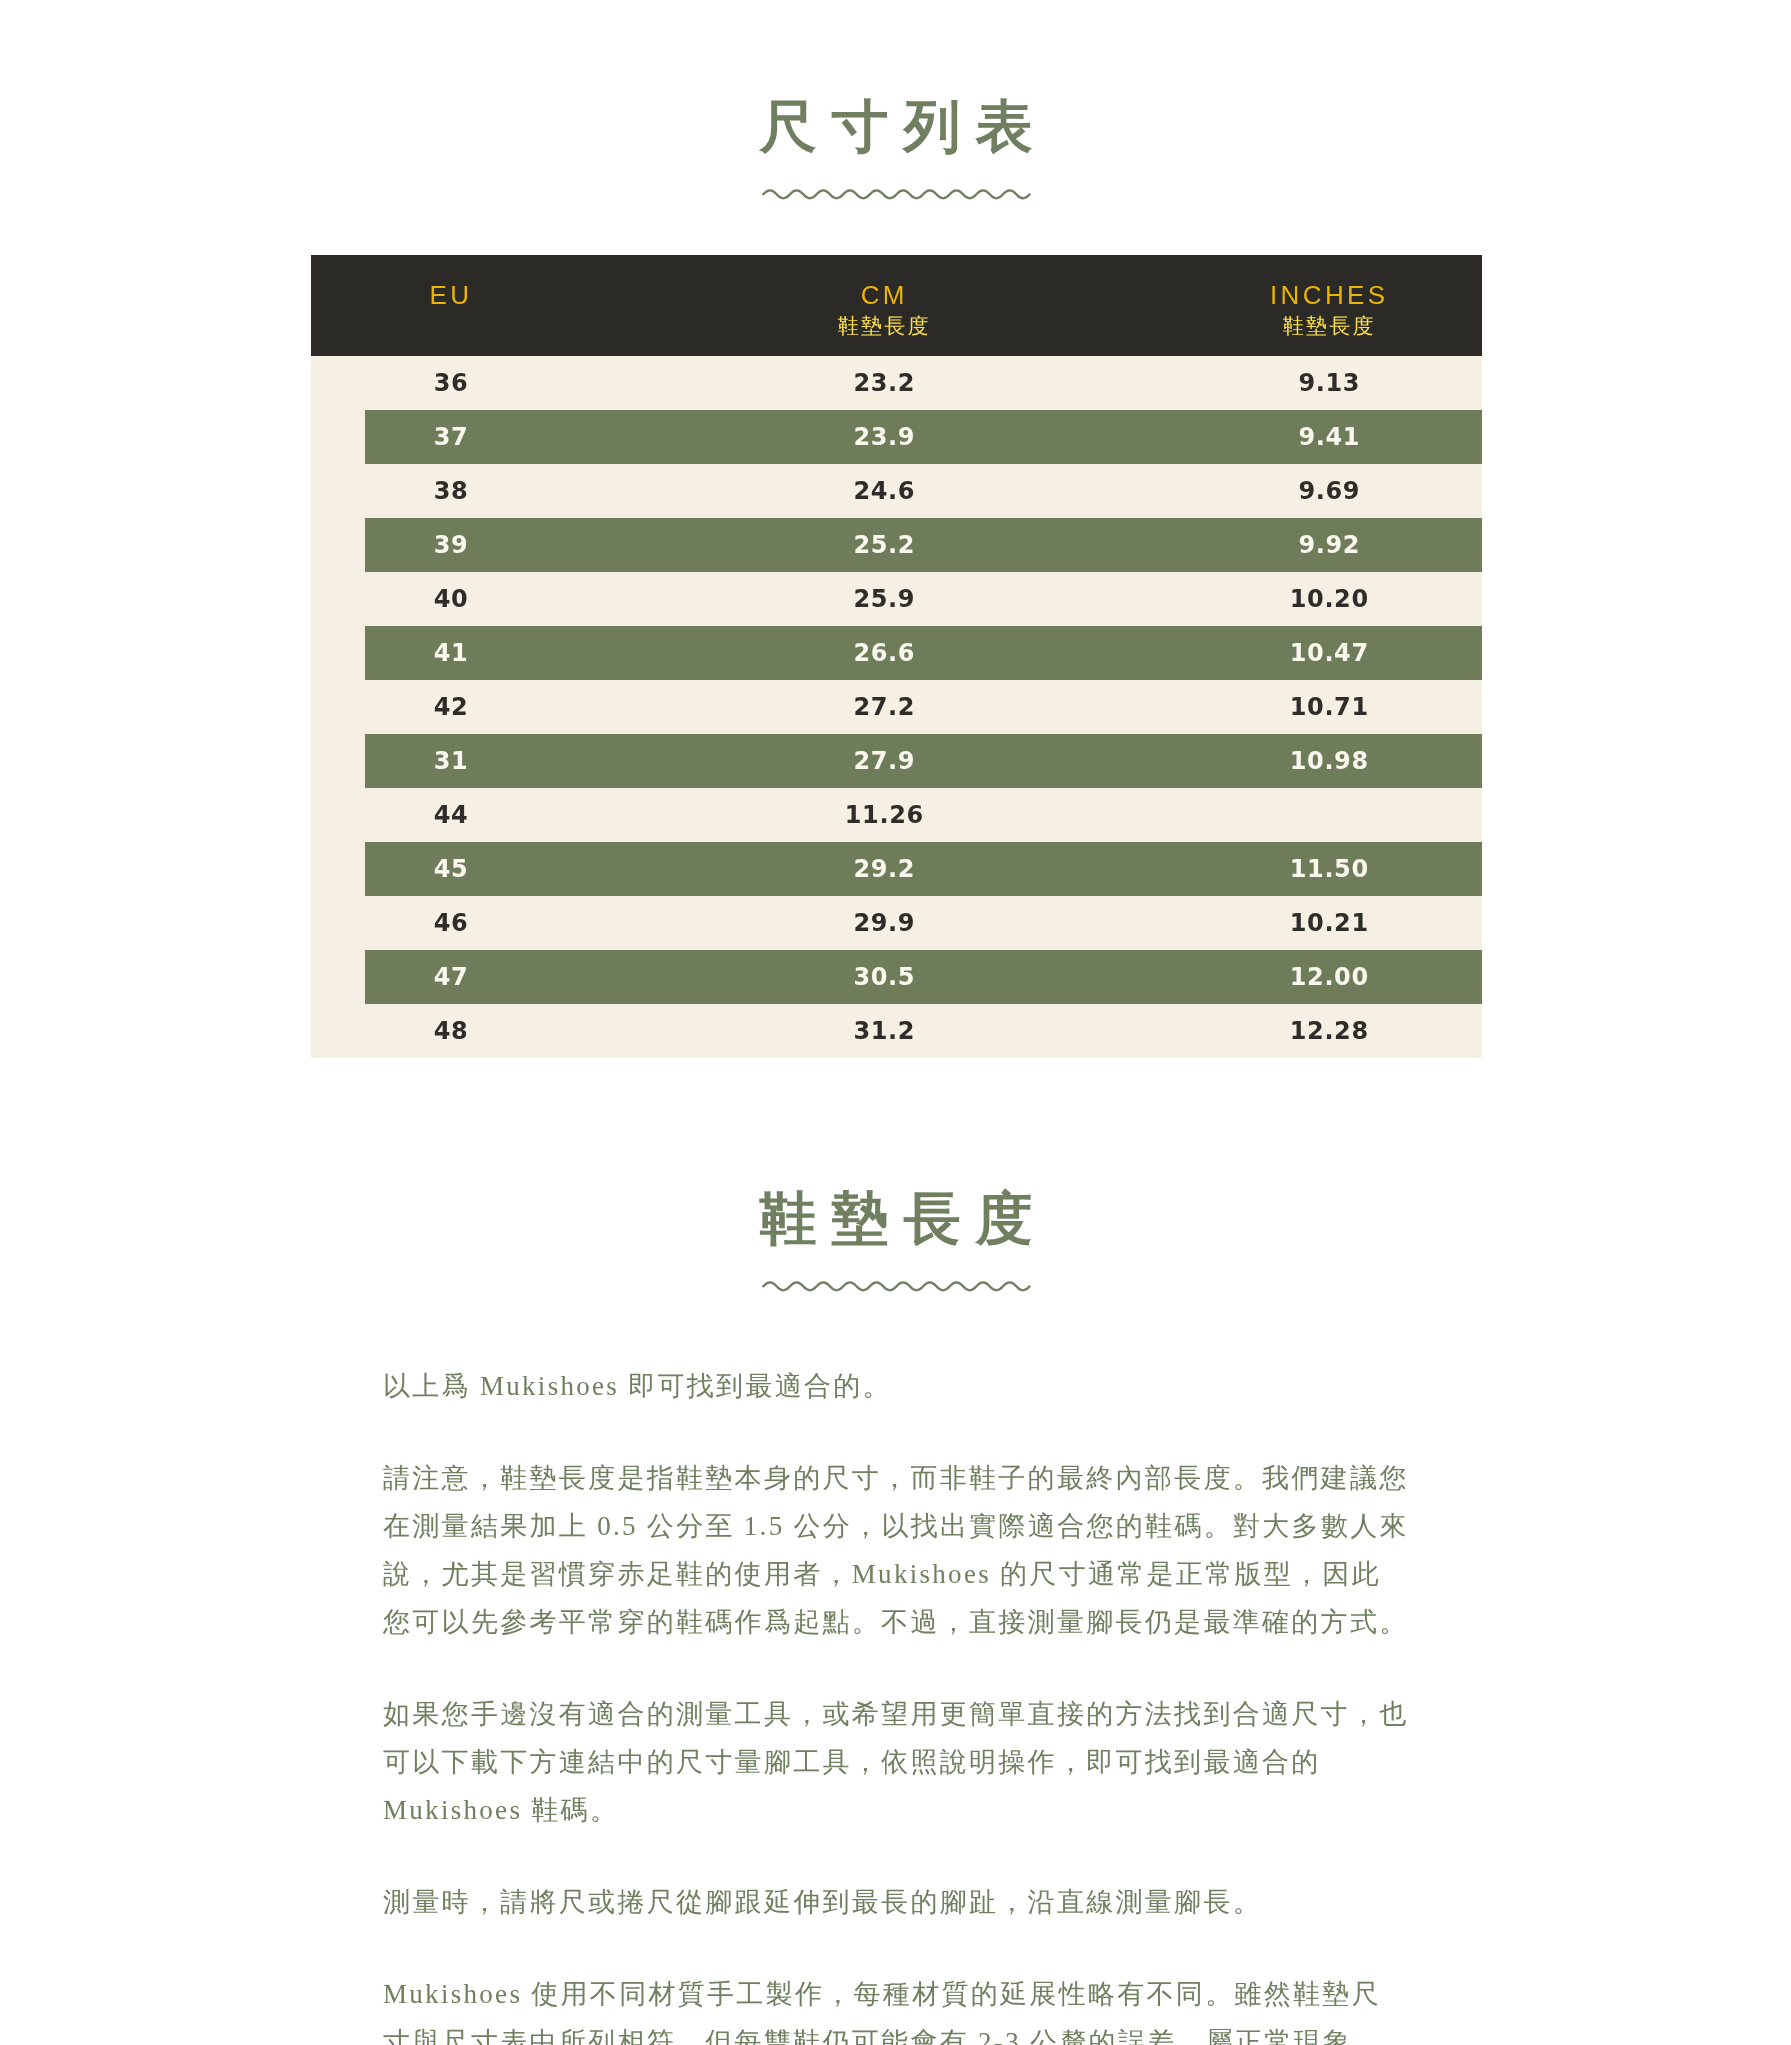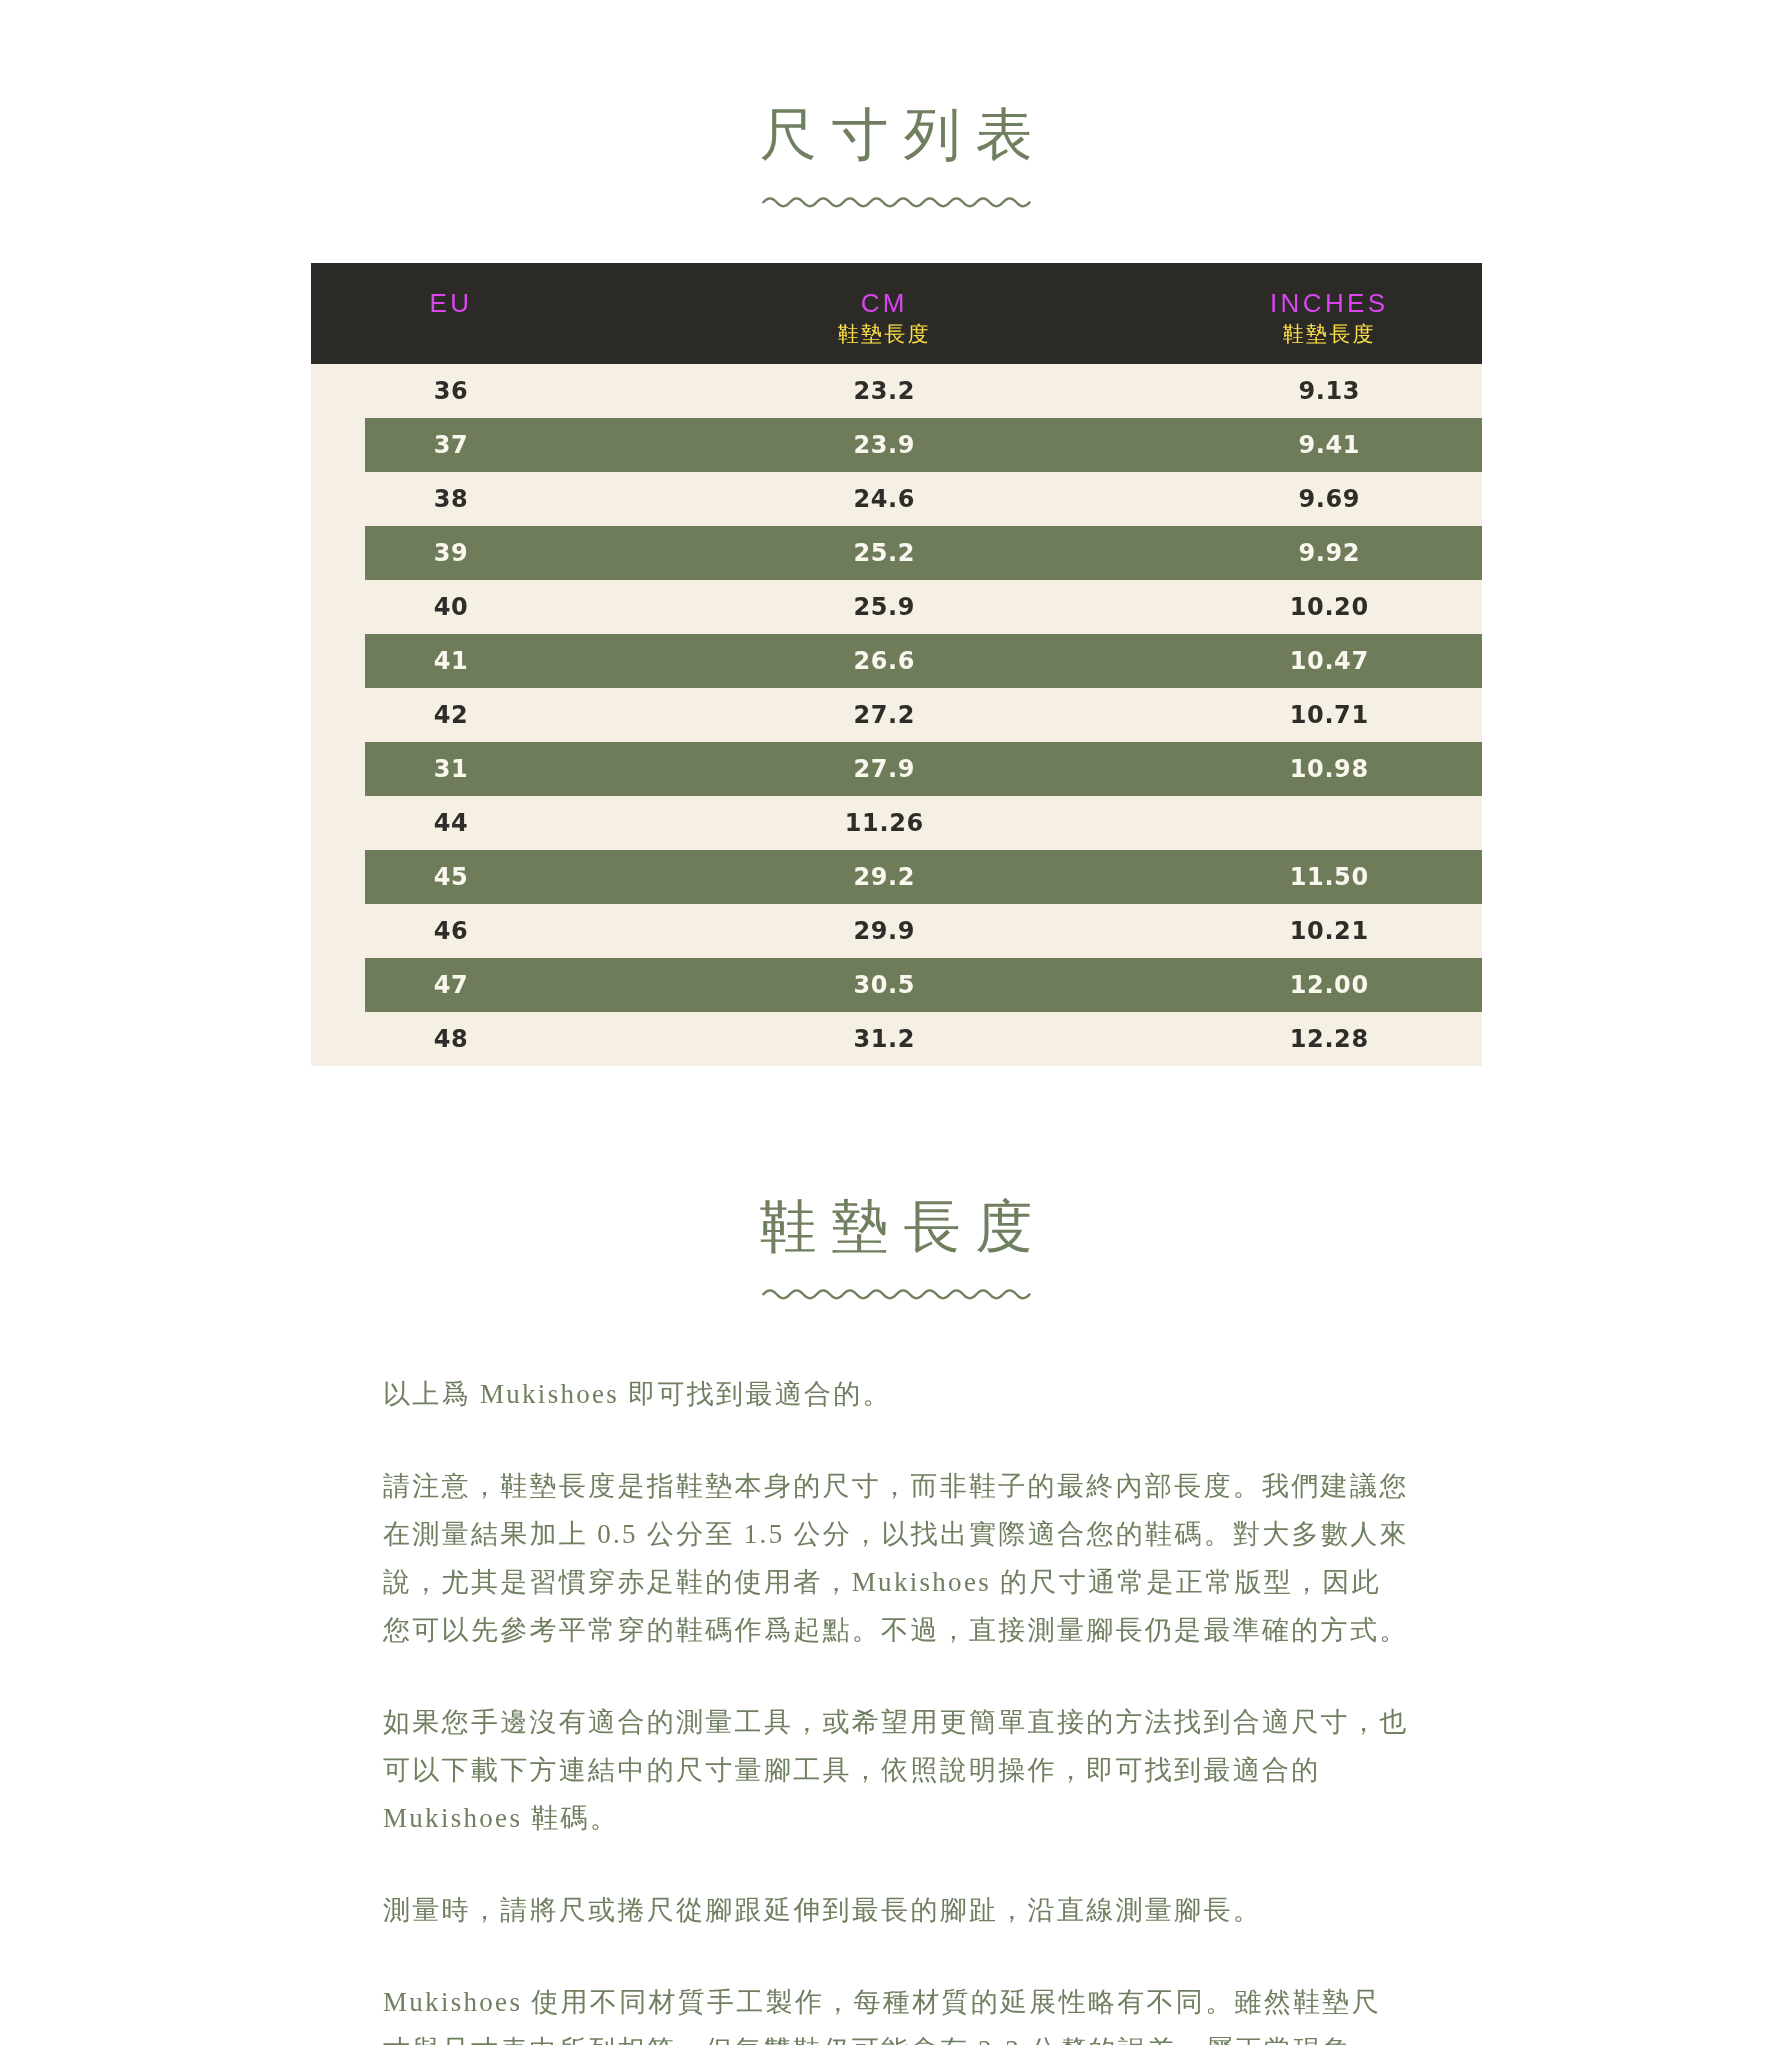--- a/index.html
+++ b/index.html
@@ -11,40 +11,40 @@
     --light:#FAF7EF;
   }
   *{box-sizing:border-box;}
   html,body{margin:0;padding:0;}
   body{
     width:1792px;height:2046px;overflow:hidden;
     background:#ffffff;
     font-family:"Liberation Sans","DejaVu Sans",sans-serif;
   }
   .sec-title{
-    margin:11px;text-align:center;color:var(--green);
-    font-size:57px;font-weight:400;
+    margin:3px;text-align:center;color:var(--green);
+    font-size:57px;font-weight:700;
     letter-spacing:15px;padding-left:15px;
     font-family:"Liberation Sans","DejaVu Sans",sans-serif;
   }
   .title-1{padding-top:86px;}
   .wave{ text-align:center; margin-top:17px; }
   .wave svg{display:inline-block;}
 
   .size-table{
     width:1171px;margin:53px auto 0;
   }
   .thead{
     display:grid;grid-template-columns:24% 50% 26%;
     background:var(--dark);
     padding:22px 0 17px;
   }
   .hcell{text-align:center;}
   .hlabel{
-    color:#d946ef;font-size:26px;font-weight:400;
+    color:#eab308;font-size:26px;font-weight:400;
     letter-spacing:3.4px;height:36px;line-height:36px;
   }
   .hsub{
     color:#fde047;font-size:21px;font-weight:400;
     letter-spacing:2.3px;height:26px;line-height:26px;
   }
   .trow{
     display:grid;grid-template-columns:24% 50% 26%;
     height:54px;align-items:center;
   }

